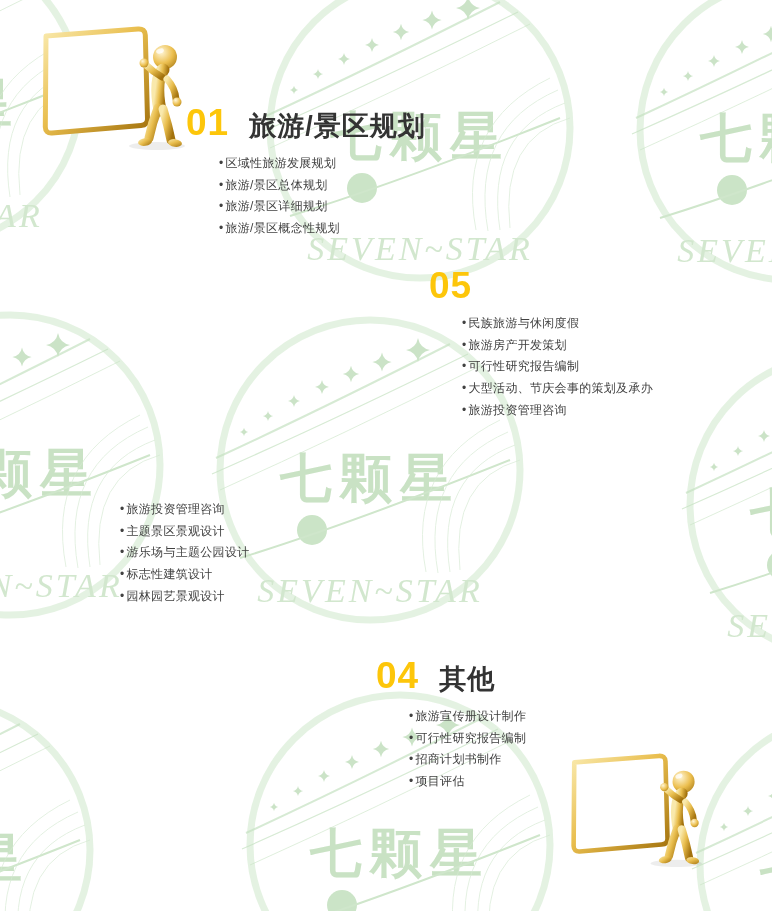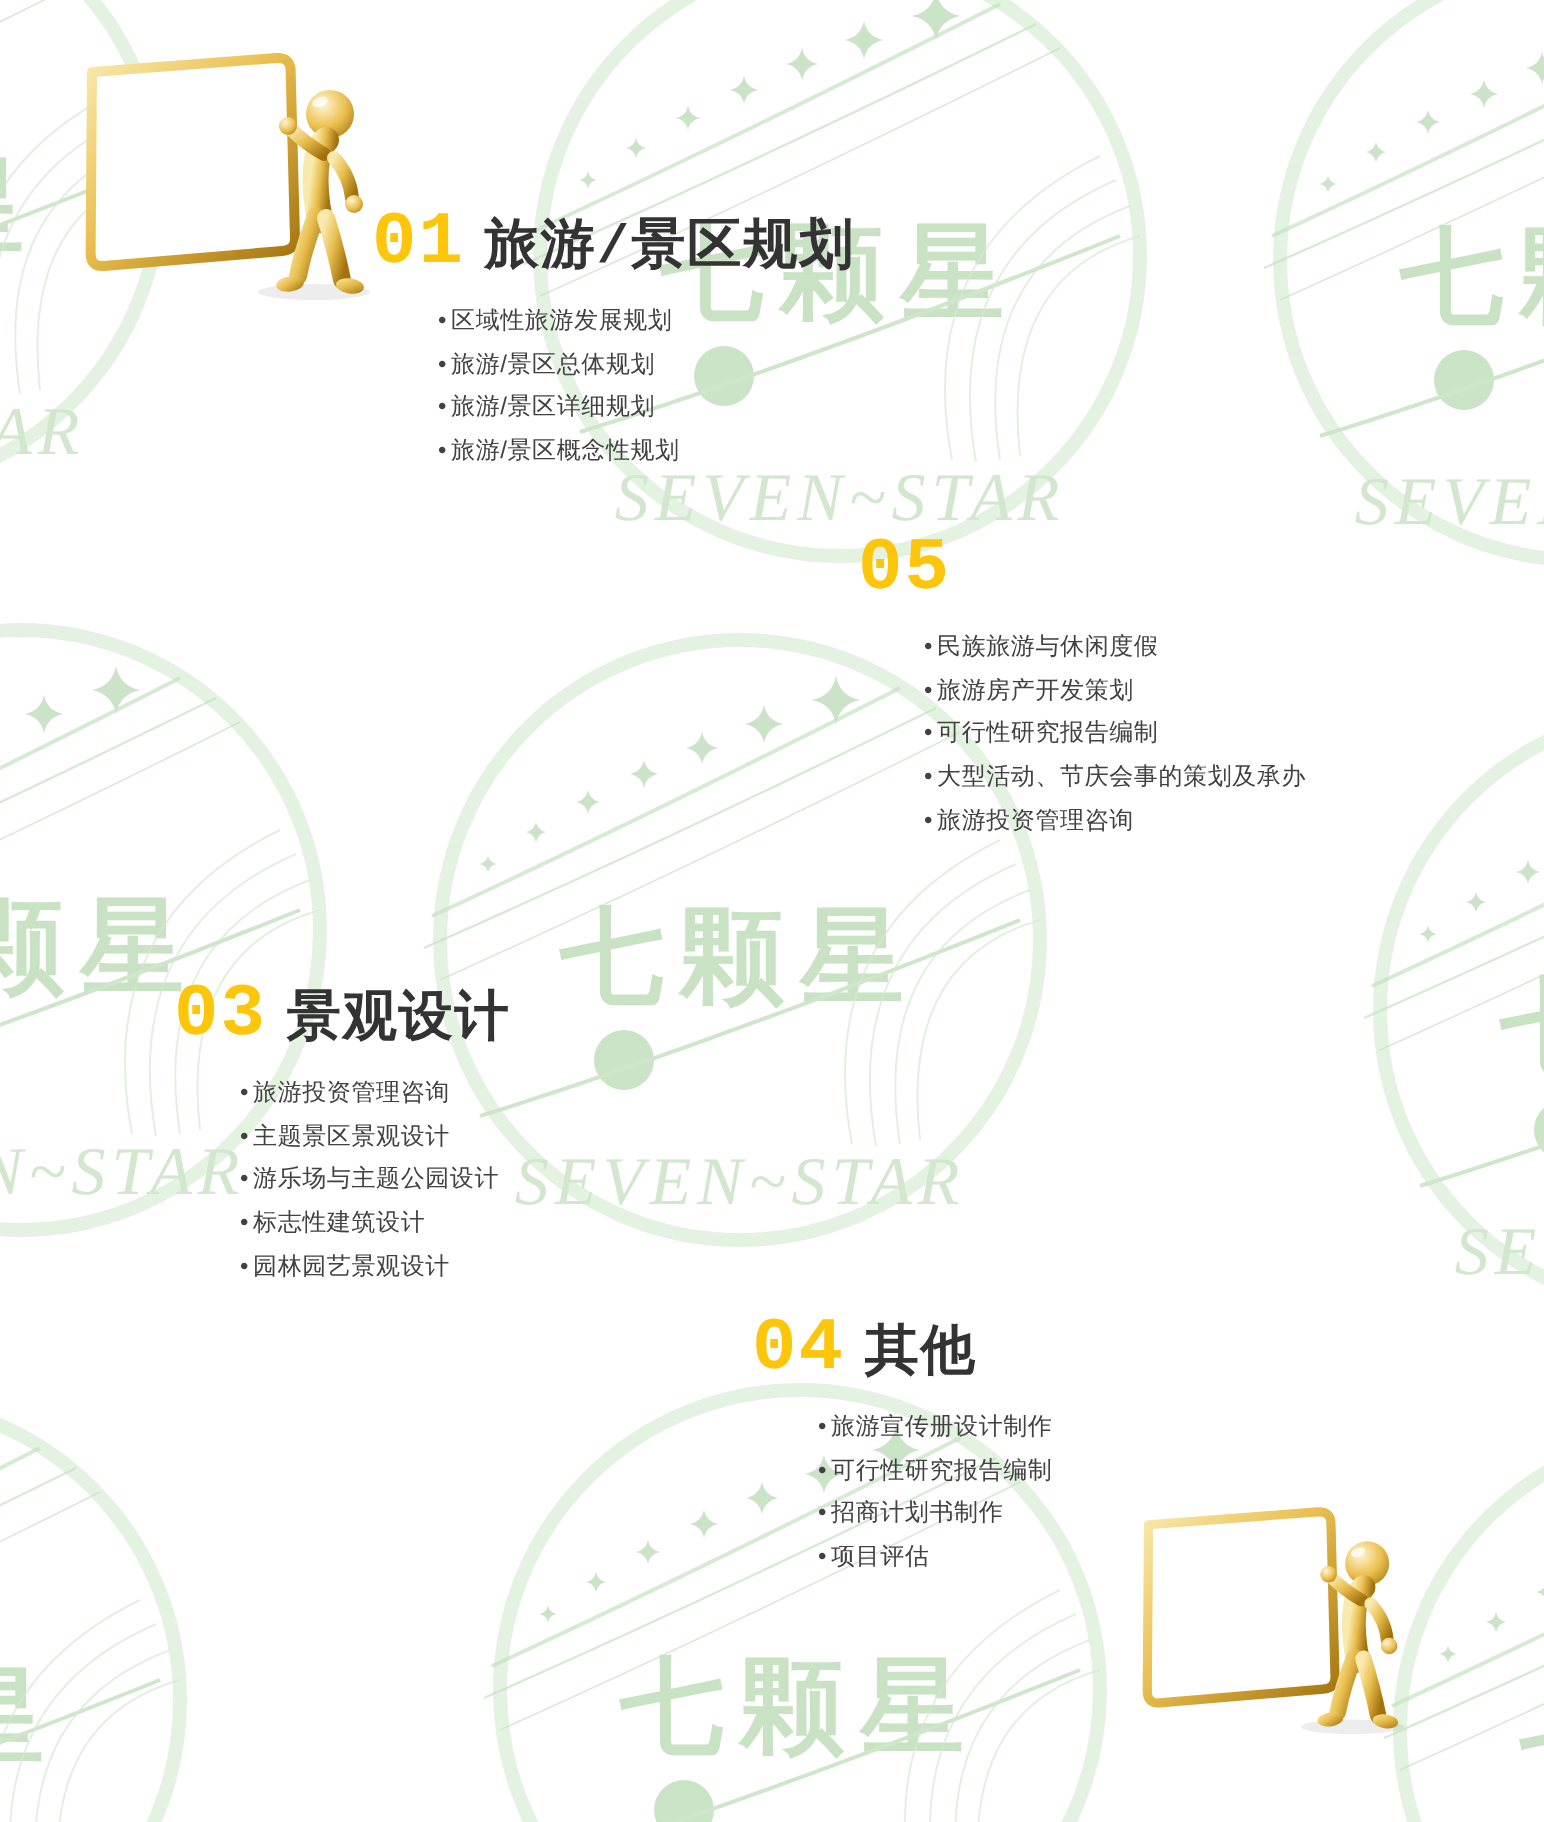--- a/index.html
+++ b/index.html
@@ -7,21 +7,21 @@
     position:relative;width:772px;height:911px;background:#ffffff;
     overflow:hidden;font-family:"Liberation Sans",sans-serif;
   }
   
   .wm{position:absolute;width:320px;height:320px;pointer-events:none;}
   .wm1{left:-230px;top:-65px}  .wm2{left:260px;top:-32px}  .wm3{left:630px;top:-30px}
   .wm4{left:-150px;top:305px}  .wm5{left:210px;top:310px}  .wm6{left:680px;top:345px}
   .wm7{left:-220px;top:690px}  .wm8{left:240px;top:685px}  .wm9{left:690px;top:705px}
   
   .svc{position:absolute;}
-  .svc-head{display:flex;align-items:baseline;gap:10px;font-family:Liberation Mono, monospace;}
+  .svc-head{display:flex;align-items:baseline;gap:20px;}
   .svc-num{font-size:37px;font-weight:bold;color:#FDC60A;line-height:1;letter-spacing:1px;}
   .svc-title{font-size:27px;font-weight:bold;color:#333333;margin:0;letter-spacing:1px;}
   .svc-list{list-style:none;margin:9px 0 0 33px;padding:0;}
   .svc-item{font-size:12px;line-height:21.7px;color:#414141;letter-spacing:.3px;}
   .svc-item::before{content:"•";margin-right:2px;color:#414141;}
   .svc-1{left:186px;top:104px}
   .svc-2{left:429px;top:267px}
   .svc-3{left:87px;top:490px}
   .svc-4{left:376px;top:657px}
   
@@ -217,24 +217,20 @@
     <ul class="svc-list">
         <li class="svc-item">民族旅游与休闲度假</li>
         <li class="svc-item">旅游房产开发策划</li>
         <li class="svc-item">可行性研究报告编制</li>
         <li class="svc-item">大型活动、节庆会事的策划及承办</li>
         <li class="svc-item">旅游投资管理咨询</li>
       </ul>
   </section>
 
   <section class="svc svc-3">
-    <div class="svc-head">
-      <span class="svc-num">03</span>
-      <h2 class="svc-title">景观设计</h2>
-    </div>
     <ul class="svc-list">
         <li class="svc-item">旅游投资管理咨询</li>
         <li class="svc-item">主题景区景观设计</li>
         <li class="svc-item">游乐场与主题公园设计</li>
         <li class="svc-item">标志性建筑设计</li>
         <li class="svc-item">园林园艺景观设计</li>
       </ul>
   </section>
 
   <section class="svc svc-4">

